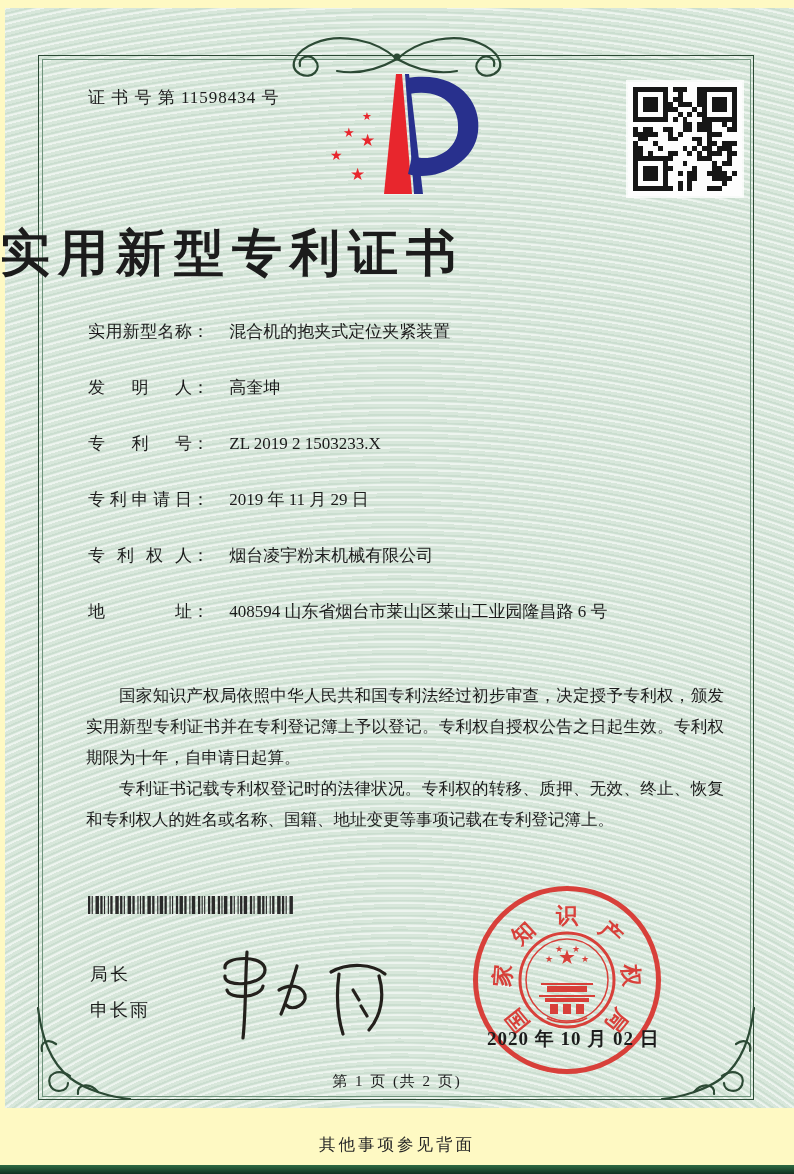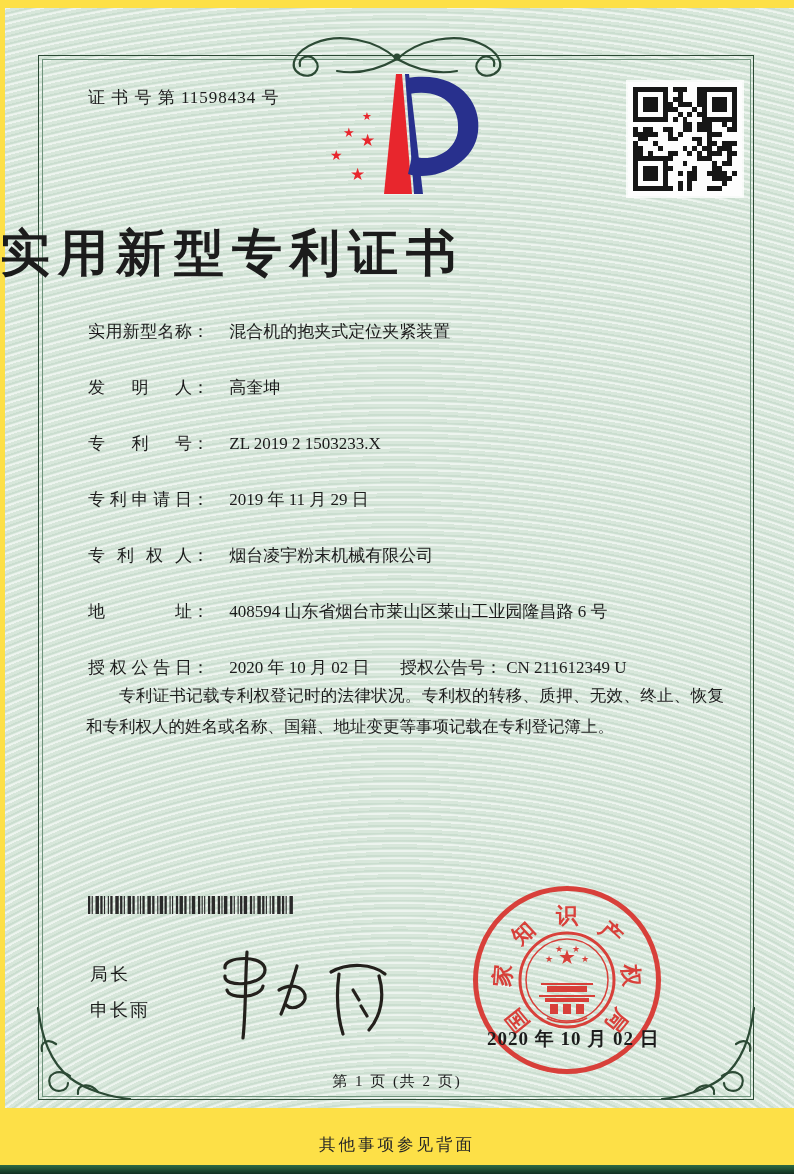--- a/index.html
+++ b/index.html
@@ -1,16 +1,16 @@
 <!DOCTYPE html>
 <html style="--seal_red: #d8342e; --frame_green: #2c4a35; --logo_red: #e8262d; --logo_blue: #28308d; --paper_green: #d8e7db; --qr_black: #161616;"><head>
 <meta charset="utf-8">
 <style>
   html,body{margin:0;padding:0;background:#ffffff;}
-  .page{position:relative;width:794px;height:1174px;margin:0 auto;background:#fde047;overflow:hidden;
+  .page{position:relative;width:794px;height:1174px;margin:0 auto;background:#fef9c3;overflow:hidden;
         font-family:"Liberation Serif","DejaVu Serif",serif;color:#1c1c1c;}
   
   .paper{position:absolute;left:5px;right:0;top:8px;bottom:66px;
          background-color:#d8e7db;
          background-image:repeating-radial-gradient(140% 100% at 50% 148%,
             rgba(255,255,255,.55) 0 1.5px, rgba(168,198,178,.28) 3px 4.5px, rgba(255,255,255,0) 4.5px 7.5px);}
   .bottom-edge{position:absolute;left:0;right:0;bottom:0;height:9px;
          background:linear-gradient(to bottom,#2e6b43,#123020);}
   
   .frame{position:absolute;left:38px;top:55px;right:40px;bottom:74px;
@@ -354,31 +354,24 @@
       <span class="fvalue">2019 年 11 月 29 日</span>
     </div>
     <div class="frow">
       <span class="flabel">专利权人</span><span>：</span>
       <span class="fvalue">烟台凌宇粉末机械有限公司</span>
     </div>
     <div class="frow">
       <span class="flabel">地址</span><span>：</span>
       <span class="fvalue">408594 山东省烟台市莱山区莱山工业园隆昌路 6 号</span>
     </div>
-    <div class="frow">
-      <span class="flabel">授权公告日</span><span>：</span>
-      <span class="fvalue">2020 年 10 月 02 日</span>
-      <span class="grant-no">
-        <span>授权公告号</span><span>：</span>
-        <span>CN 211612349 U</span>
-      </span>
-    </div>
   </div>
 
   <div class="paras">
+    <p>国家知识产权局依照中华人民共和国专利法经过初步审查，决定授予专利权，颁发实用新型专利证书并在专利登记簿上予以登记。专利权自授权公告之日起生效。专利权期限为十年，自申请日起算。</p>
     <p>专利证书记载专利权登记时的法律状况。专利权的转移、质押、无效、终止、恢复和专利权人的姓名或名称、国籍、地址变更等事项记载在专利登记簿上。</p>
   </div>
 
   <div class="barcode"><svg id="barsvg" width="212" height="18">
         <rect x="0" y="0" width="2.3" height="18" fill="#2a2a2a"></rect>
         <rect x="3.65" y="0" width="1.15" height="18" fill="#2a2a2a"></rect>
         <rect x="7.5" y="0" width="3.4499999999999997" height="18" fill="#2a2a2a"></rect>
         <rect x="12.3" y="0" width="2.3" height="18" fill="#2a2a2a"></rect>
         <rect x="15.950000000000001" y="0" width="1.15" height="18" fill="#2a2a2a"></rect>
         <rect x="19.8" y="0" width="1.15" height="18" fill="#2a2a2a"></rect>

